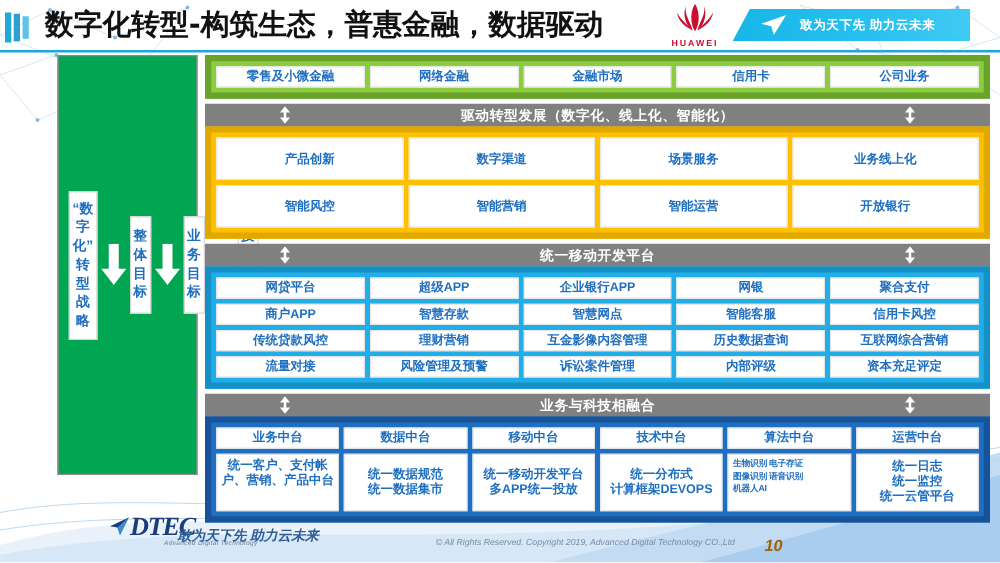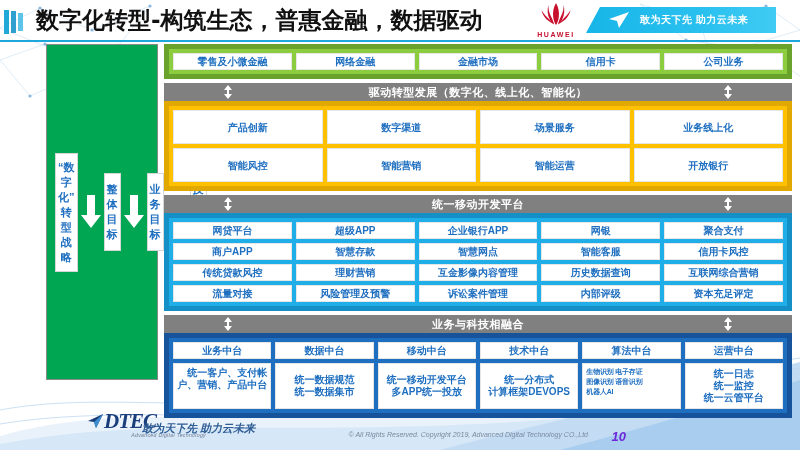--- a/index.html
+++ b/index.html
@@ -100,33 +100,33 @@
   .g-or   { grid-template-columns: repeat(4, 1fr); }
   .g-or .cell { height: 34px; }
 
   .g-bl   { grid-template-columns: repeat(5, 1fr); }
   .g-bl .cell { height: 17px; }
 
   .g-nv   { grid-template-columns: repeat(6, 1fr); }
   .g-nv .cell.head { height: 17px; }
   .g-nv .cell.body { height: 46px; flex-direction: column; text-align: center; line-height: 12px; }
   .g-nv .cell.body.tiny { font-size: 7px; line-height: 10px; letter-spacing: -0.2px; }
-  .g-nv .cell.body.left { text-align: right; align-items: flex-start; justify-content: flex-start; padding: 3px 3px; }
+  .g-nv .cell.body.left { text-align: center; align-items: flex-start; justify-content: flex-start; padding: 3px 3px; }
 
   .gap4 { height: 4px; }
 
   
   .footer { position: absolute; left: 0; bottom: 0; width: 648px; height: 60px; z-index: 6; text-align: right; }
   .dtec { position: absolute; left: 86px; bottom: 12px; width: 120px; }
   .dtec-main { display: flex; align-items: flex-end; }
   .dtec-word { font-size: 21px; font-weight: bold; color: #1a3d7c; font-style: italic; letter-spacing: -1px; line-height: 20px; font-family:"Liberation Serif", serif;}
   .dtec-sub { font-size: 5.2px; color: #6f7c93; letter-spacing: 0.3px; margin-top: 1px; font-style: italic; }
   .dtec-slogan { position: absolute; left: 142px; bottom: 14px; font-size: 11px; color: #2e5c94; font-weight: bold; font-style: italic; white-space: nowrap; }
   .copyright { position: absolute; right: 60px; bottom: 12px; font-size: 7px; color: #7a8aa0; font-style: italic; white-space: nowrap; }
-  .pageno { position: absolute; right: 22px; bottom: 6px; font-size: 13px; font-weight: bold; color: #6d28d9; font-style: italic; }
+  .pageno { position: absolute; right: 22px; bottom: 6px; font-size: 13px; font-weight: bold; color: #a16207; font-style: italic; }
 </style>
 </head>
 <body>
 
 <svg class="bg-net" width="800" height="450" viewBox="0 0 800 450">
   <g stroke="#bcd6ee" stroke-width="0.6" fill="none" opacity="0.8">
     <path d="M0 28 L40 8 L92 30 L150 6 L120 44 L60 52 Z"></path>
     <path d="M0 60 L45 44 L90 70 L30 96 Z"></path>
     <path d="M640 4 L700 22 L766 6 L800 30 L740 48 L686 40 Z"></path>
     <path d="M700 22 L712 62 L764 52 L800 76"></path>

